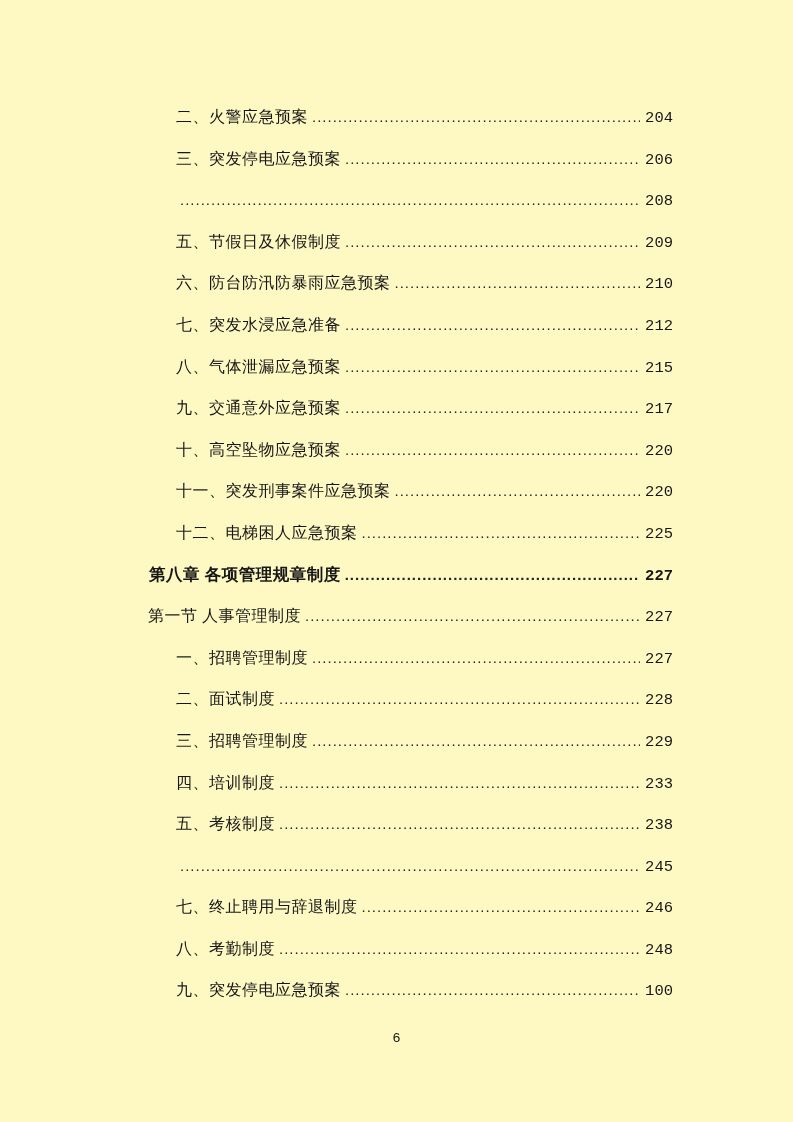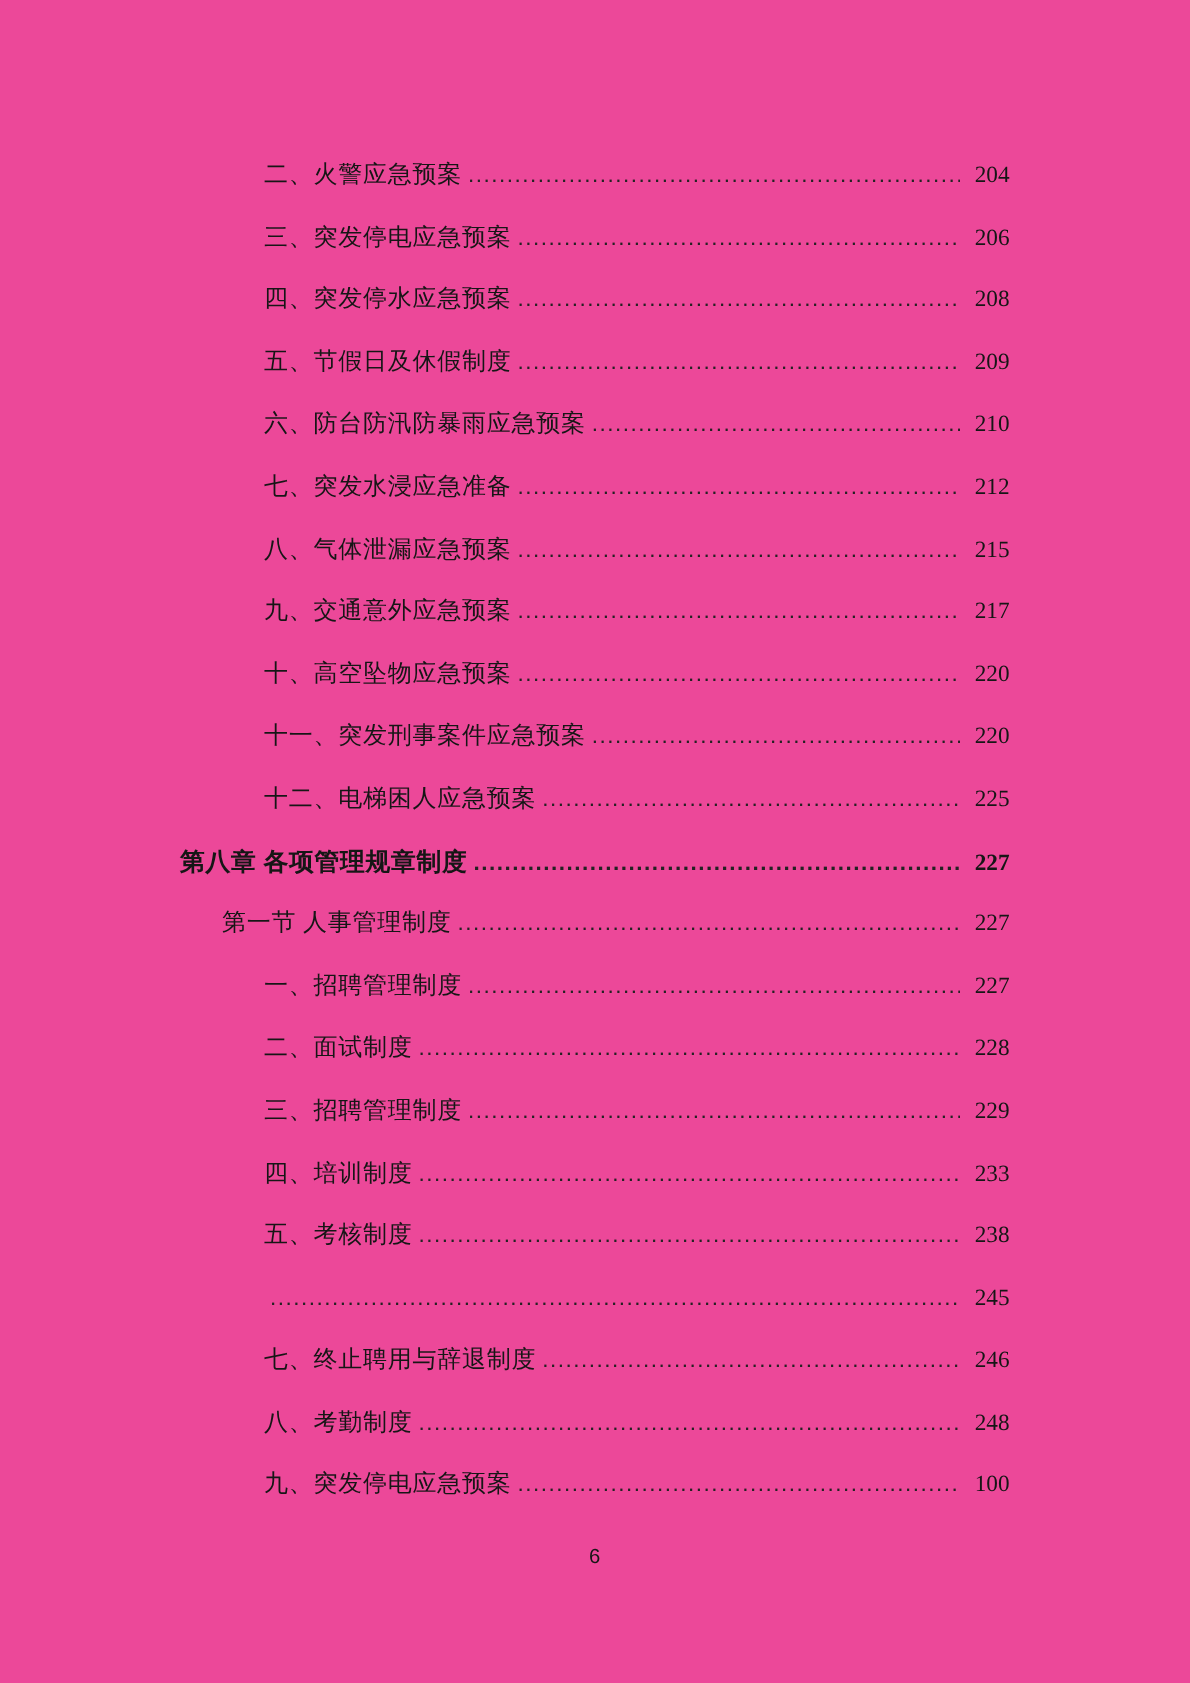--- a/index.html
+++ b/index.html
@@ -10,21 +10,21 @@
   body {
     height: 1122px;
     position: relative;
     font-family: "Liberation Serif", "DejaVu Serif", serif;
     color: #161616;
     overflow: hidden;
   }
   .page {
     position: absolute;
     inset: 0;
-    background: #ec4899;
+    background: #fef9c3;
   }
   .toc {
     position: absolute;
     left: 120px;
     top: 96px;
     width: 553px;
   }
   .toc-row {
     display: flex;
     align-items: baseline;
@@ -34,37 +34,37 @@
     white-space: nowrap;
   }
   .toc-row.level-1 { padding-left: 0; }
   .toc-row.level-2 { padding-left: 28px; }
   .toc-row.level-3 { padding-left: 56px; }
   .toc-row.bold .toc-title,
   .toc-row.bold .toc-leader,
   .toc-row.bold .toc-page {
     font-weight: bold;
   }
-  .toc-row.bold .toc-title { font-size: 16.5px; }
+  .toc-row.bold .toc-title { font-size: 16.5px; margin-left: 29px; }
   .toc-title {
     flex: 0 0 auto;
     letter-spacing: 0.5px;
   }
   .toc-leader {
     flex: 1 1 auto;
     overflow: hidden;
     margin: 0 3px 0 4px;
     font-family: "Liberation Sans", "DejaVu Sans", sans-serif;
     font-size: 15px;
     letter-spacing: 1px;
     color: #222222;
   }
   .toc-page {
     flex: 0 0 auto;
-    font-family: Liberation Serif, serif;
+    font-family: Liberation Mono, monospace;
     font-size: 15.5px;
     text-align: right;
     min-width: 30px;
   }
   .footer {
     position: absolute;
     left: 120px;
     width: 553px;
     top: 1030px;
     text-align: center;
@@ -83,21 +83,20 @@
       <span class="toc-title">二、火警应急预案</span>
       <span class="toc-leader" aria-hidden="true">............................................................................................................................................................................................................................................................................................................</span>
       <span class="toc-page">204</span>
     </div>
       <div class="toc-row level-3">
       <span class="toc-title">三、突发停电应急预案</span>
       <span class="toc-leader" aria-hidden="true">............................................................................................................................................................................................................................................................................................................</span>
       <span class="toc-page">206</span>
     </div>
       <div class="toc-row level-3">
-      <span class="toc-title">四、突发停水应急预案</span>
       <span class="toc-leader" aria-hidden="true">............................................................................................................................................................................................................................................................................................................</span>
       <span class="toc-page">208</span>
     </div>
       <div class="toc-row level-3">
       <span class="toc-title">五、节假日及休假制度</span>
       <span class="toc-leader" aria-hidden="true">............................................................................................................................................................................................................................................................................................................</span>
       <span class="toc-page">209</span>
     </div>
       <div class="toc-row level-3">
       <span class="toc-title">六、防台防汛防暴雨应急预案</span>

